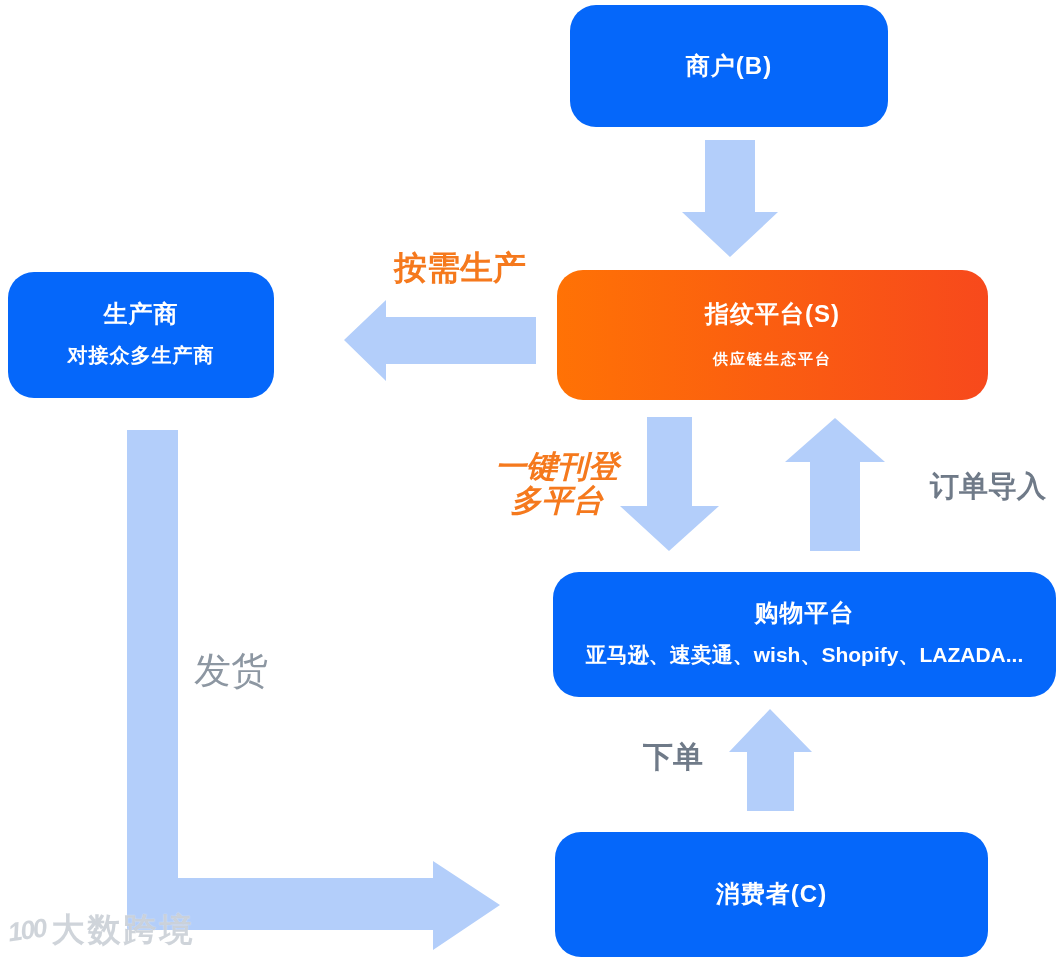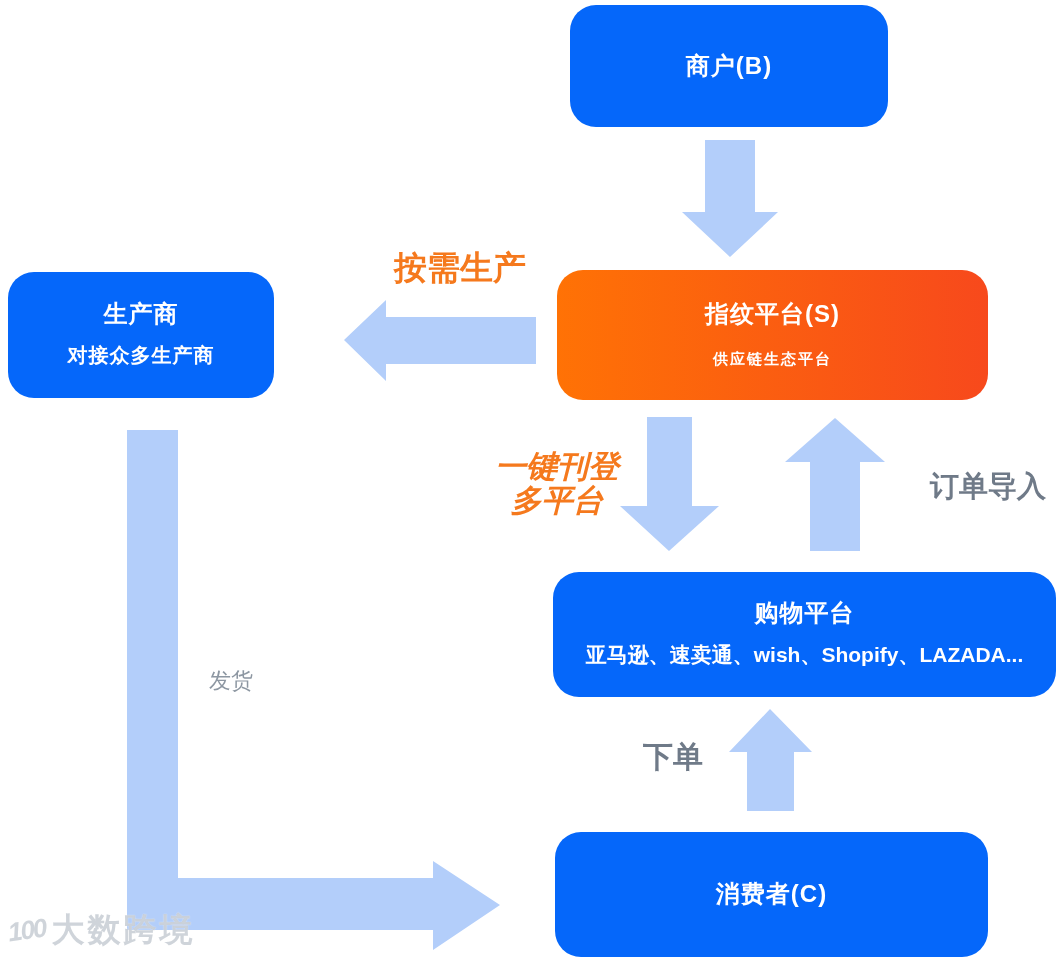--- a/index.html
+++ b/index.html
@@ -54,21 +54,21 @@
   .lbl-orange { color: var(--label-orange, #f5791d); font-weight: bold; }
   .lbl-gray   { color: var(--label-gray, #6f7a88); font-weight: 600; }
   .lbl-gray-light { color: var(--label-gray-light, #8d97a2); font-weight: 400; }
 
   .lbl-select-line1 { font-size: 33px; }
   .lbl-select-line2 { font-size: 26px; margin-top: 5px; }
   .lbl-on-demand    { font-size: 33px; }
   .lbl-one-click    { font-size: 31px; line-height: 1.1; font-style: italic; }
   .lbl-order-import { font-size: 29px; }
   .lbl-place-order  { font-size: 30px; }
-  .lbl-ship         { font-size: 22px; margin-top: 10px; }
+  .lbl-ship         { font-size: 37px; }
 
   .watermark {
     position: absolute;
     left: 8px;
     top: 908px;
     display: flex;
     align-items: center;
     gap: 6px;
     color: var(--watermark-gray, rgba(168,177,188,0.55));
     text-shadow: 0 0 1px rgba(255,255,255,0.9);

